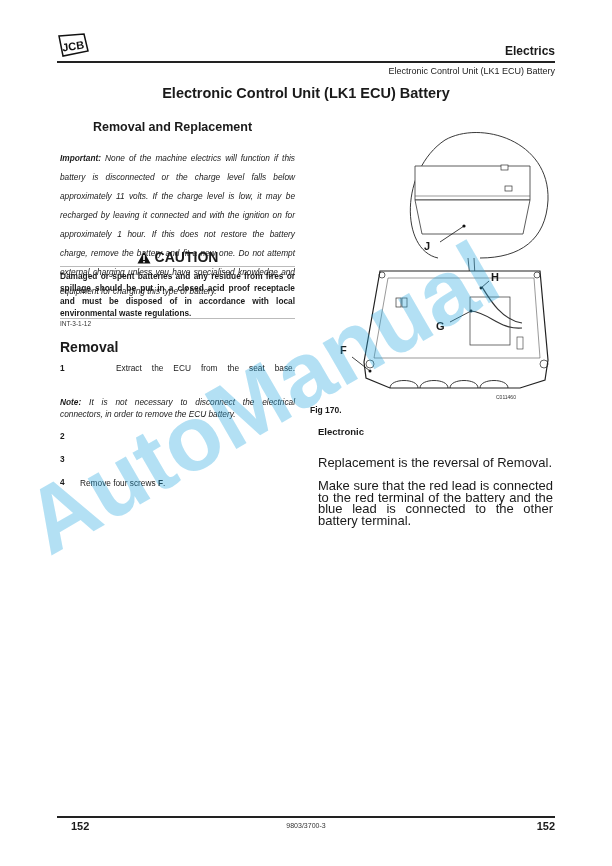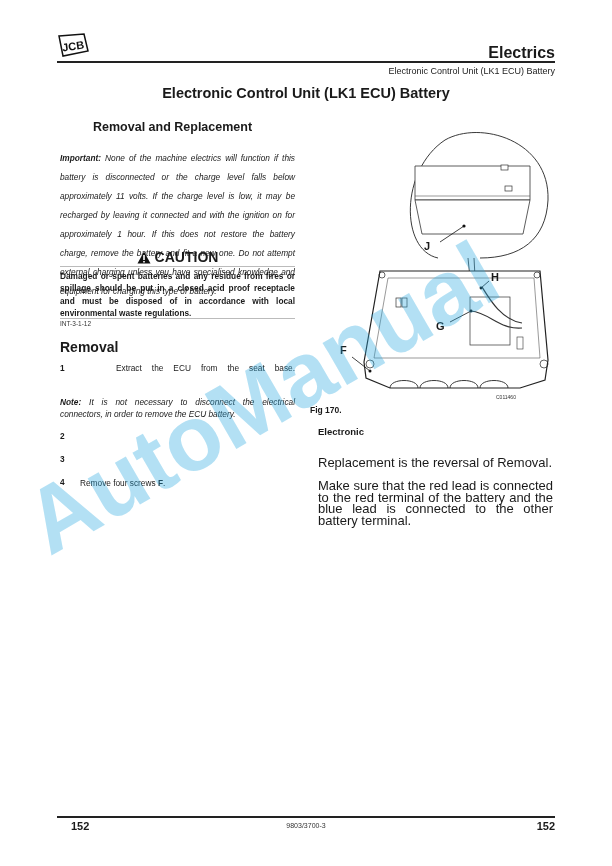--- a/index.html
+++ b/index.html
@@ -1,20 +1,20 @@
 <!DOCTYPE html>
 <html><head>
 <meta charset="utf-8">
 <style>
   * { margin:0; padding:0; box-sizing:border-box; }
   html, body { width:612px; height:866px; background:#ffffff; overflow:hidden; }
   body { position:relative; font-family:"Liberation Sans", sans-serif; color:#1a1a1a; }
   .abs { position:absolute; }
   .logo { left:57px; top:33px; width:32px; height:24px; }
-  .section { right:57px; top:44px; font-size:16px; font-weight:bold; }
+  .section { right:57px; top:44px; font-size:12px; font-weight:bold; }
   .rule-top { left:57px; top:61px; width:498px; height:2px; background:#222; }
   .subsec { right:57px; top:66px; font-size:9px; color:#222; }
   .title { left:0; width:612px; top:85px; text-align:center; font-size:14.5px; font-weight:bold; }
   .h2 { left:60px; top:120px; font-size:12.5px; font-weight:bold;padding-left:33px; }
   .important { left:60px; top:149px; width:235px; font-size:8.3px; line-height:19px; font-style:italic; text-align:justify; }
   .important b { font-weight:bold; }
   .caution { left:60px; width:235px; top:249px; text-align:center; font-size:14px; font-weight:bold; }
   .caution svg { vertical-align:-2px; margin-right:4px; }
   .rule-thin { height:1px; background:#bbb; left:60px; width:235px; }
   .caution-text { left:60px; top:270px; width:235px; font-size:8.3px; line-height:12.3px; font-weight:bold; text-align:justify; }

